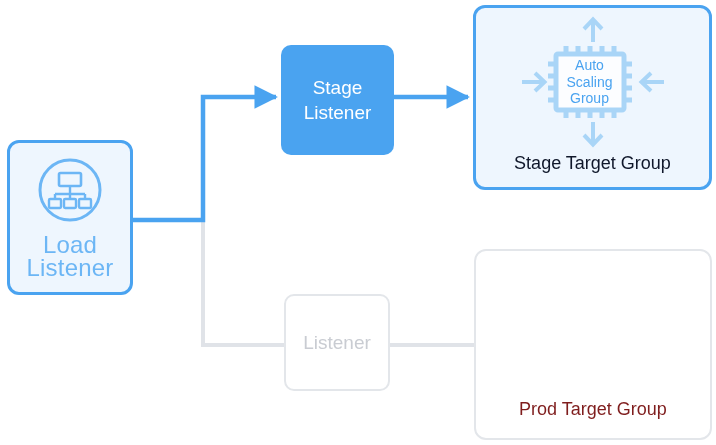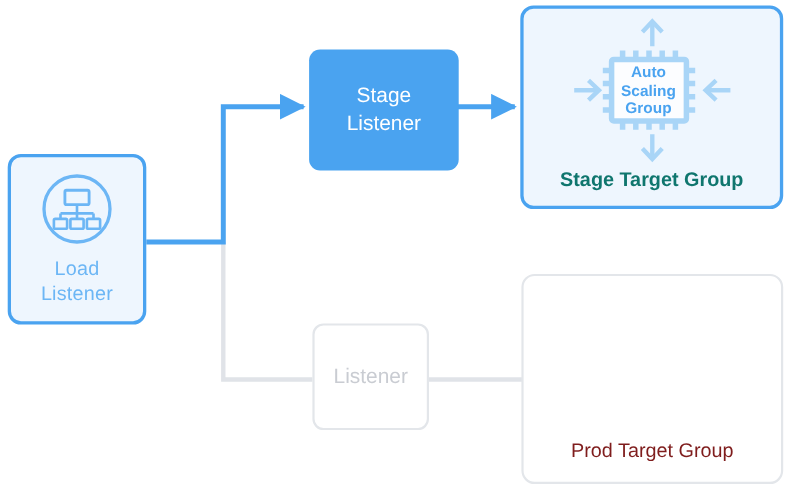--- a/index.html
+++ b/index.html
@@ -39,53 +39,52 @@
   #load-balancer {
     left: 7px; top: 140px;
     width: 126px; height: 155px;
     background: #eef6fe;
     border: 3px solid #4aa3f0;
     border-radius: 12px;
     gap: 10px;
   }
   #load-balancer .label {
     color: #6cb6f5;
-    font-size: 18px;
+    font-size: 24px;
     line-height: 23px;
     text-align: center;
     letter-spacing: .2px;
   }
 
   
   #stage-listener {
     left: 281px; top: 45px;
-    width: 136px; height: 110px;
+    width: 113px; height: 110px;
     background: #4aa3f0;
     border-radius: 10px;
   }
   #stage-listener .label {
     color: #ffffff;
     font-size: 19px;
     line-height: 25px;
     text-align: center;
   }
 
   
   #stage-target-group {
     left: 473px; top: 5px;
     width: 239px; height: 185px;
     background: #eef6fe;
     border: 3px solid #4aa3f0;
     border-radius: 12px;
     justify-content: flex-start;
     padding-top: 8px;
-    font-weight: bold;
   }
   #stage-target-group .label {
-    color: #0f766e;
+    color: #0f172a;
     font-size: 18px;
     line-height: 22px;
     text-align: center;
     margin-top: 4px;
   }
 
   
   #prod-listener {
     left: 284px; top: 294px;
     width: 106px; height: 97px;

